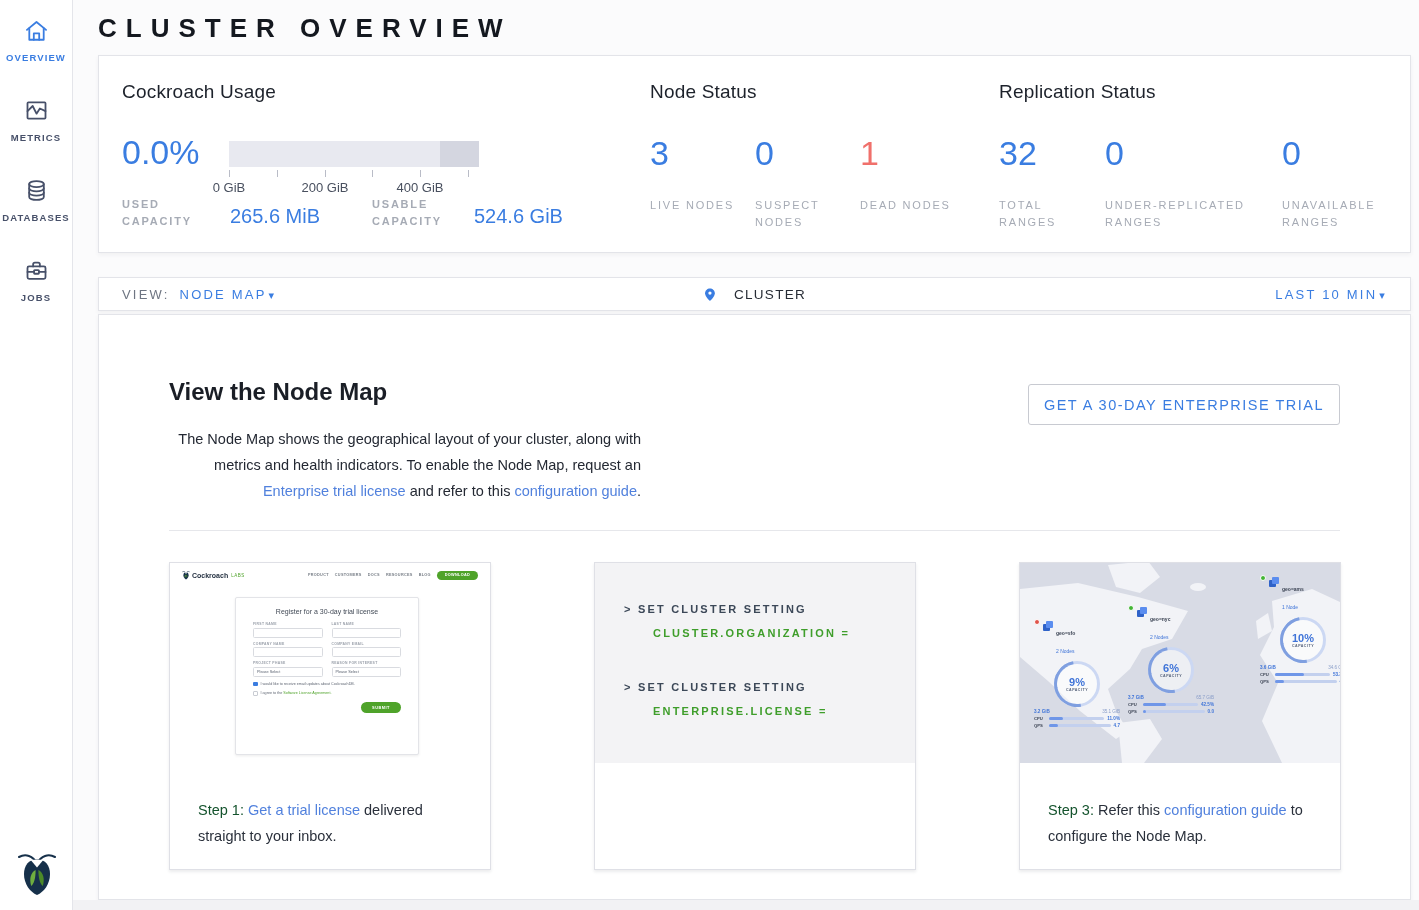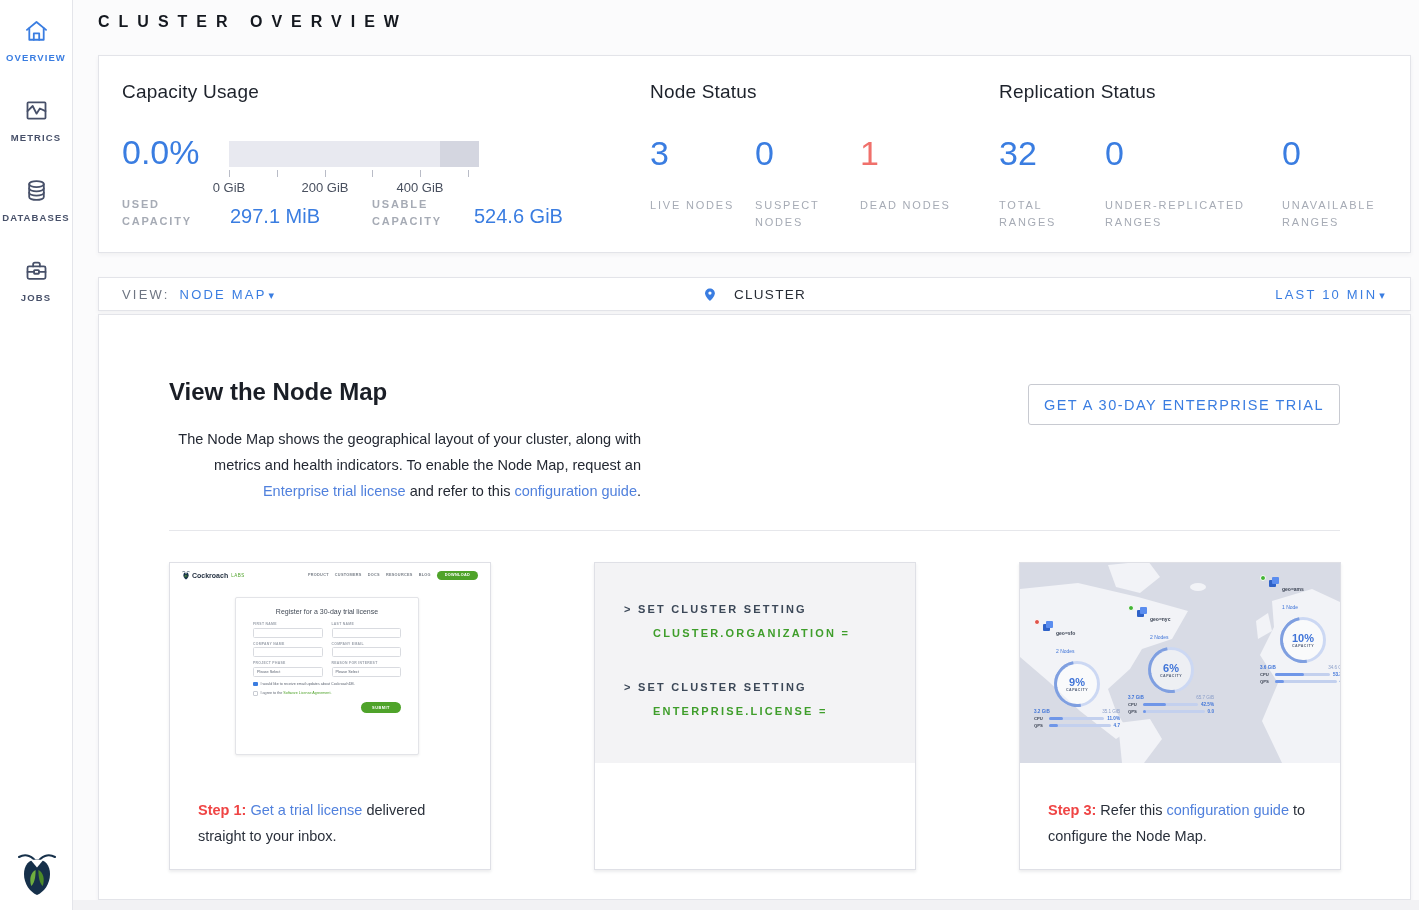--- a/index.html
+++ b/index.html
@@ -12,21 +12,21 @@
              background:#fff; border-right:1px solid #e4e5ea; z-index:5; padding-top:17px; }
   .nav-item { height:80px; display:flex; flex-direction:column; align-items:center; cursor:pointer; }
   .nav-item svg { width:27px; height:27px; stroke:#475069; fill:none;
                   stroke-width:1.6; stroke-linecap:round; stroke-linejoin:round; margin-bottom:8px; }
   .nav-label { font-size:9.5px; letter-spacing:1.1px; color:#475069; font-weight:700; }
   .nav-item.active svg { stroke:#3a7de1; }
   .nav-item.active .nav-label { color:#3a7de1; }
   .side-logo { position:absolute; left:0; bottom:14px; width:73px; display:flex; justify-content:center; }
 
   
-  .page-title { position:absolute; left:98px; top:13px; font-size:16px; font-weight:600;
+  .page-title { position:absolute; left:98px; top:13px; font-size:26px; font-weight:600;
                 letter-spacing:9px; color:#14181f; }
 
   
   .card { background:#fff; border:1px solid #e3e4e9; box-shadow:0 2px 4px rgba(60,64,80,0.06); }
   .summary { position:absolute; left:98px; top:55px; width:1313px; height:198px; }
   .grp { position:absolute; top:25px; height:170px; }
   .grp h3 { font-size:19px; font-weight:500; color:#1d222b; letter-spacing:0.2px; }
   .grp-cap { left:23px; width:510px; }
   .grp-node { left:551px; width:330px; }
   .grp-rep { left:900px; width:400px; }
@@ -68,21 +68,21 @@
   .cta { position:absolute; left:929px; top:69px; width:312px; height:41px; background:#fff;
          border:1px solid #c8cad1; border-radius:3px; font-family:"Liberation Sans",sans-serif;
          font-size:14.5px; letter-spacing:1.5px; color:#3a7de1; cursor:pointer; }
   .divider { position:absolute; left:70px; top:215px; width:1171px; height:1px; background:#e6e7eb; }
 
   
   .step-card { position:absolute; top:247px; width:322px; height:308px; background:#fff;
                border:1px solid #dfe0e6; box-shadow:0 2px 3px rgba(60,64,80,0.10); }
   .step-img { position:relative; width:100%; height:200px; overflow:hidden; }
   .step-cap { padding:34px 28px 0; font-size:14.5px; line-height:26px; color:#2a303b; }
-  .step-cap b { font-weight:700; color:#ef4444; }
+  .step-cap b { font-weight:400; color:#14532d; }
 
   
   .mini-nav { position:absolute; left:0; top:0; width:100%; height:24px; padding:0 12px;
               display:flex; align-items:center; justify-content:space-between; }
   .mini-brand { display:flex; align-items:center; gap:2px; }
   .mini-brand .bname { font-size:7px; font-weight:700; color:#1f2c3d; }
   .mini-brand .bsuf { font-size:4.5px; color:#4fa32a; letter-spacing:0.5px; margin-left:1px; }
   .mini-links { display:flex; align-items:center; gap:6px; }
   .mini-links span { font-size:3.8px; letter-spacing:0.3px; color:#7a8089; font-weight:700; }
   .mini-dl { background:#4fa32a; color:#fff !important; border-radius:6px; padding:2.5px 8px; }
@@ -194,36 +194,36 @@
         <path d="M21.4 20 C26.2 22.5 28 28.5 25.8 36 C22.8 33.5 21.4 28 21.4 20 Z" fill="#4c8a28"></path>
       </svg>
     </div>
   </div>
 
   <div class="page-title">CLUSTER OVERVIEW</div>
 
   <div class="summary card">
 
     <div class="grp grp-cap">
-      <h3>Capacity Usage</h3>
+      <h3>Cockroach Usage</h3>
       <div class="cap-pct">0.0%</div>
       <div class="gauge">
           <div class="seg"></div>
         </div>
       <div class="tick" style="left:107px"></div>
       <div class="tick" style="left:155px"></div>
       <div class="tick" style="left:203px"></div>
       <div class="tick" style="left:250px"></div>
       <div class="tick" style="left:298px"></div>
       <div class="tick" style="left:346px"></div>
       <div class="tick-lbl" style="left:77px">0 GiB</div>
       <div class="tick-lbl" style="left:173px">200 GiB</div>
       <div class="tick-lbl" style="left:268px">400 GiB</div>
       <div class="cap-stat-lbl" style="left:0">USED CAPACITY</div>
-      <div class="cap-stat-val" style="left:108px">297.1 MiB</div>
+      <div class="cap-stat-val" style="left:108px">265.6 MiB</div>
       <div class="cap-stat-lbl" style="left:250px">USABLE CAPACITY</div>
       <div class="cap-stat-val" style="left:352px">524.6 GiB</div>
     </div>
 
     <div class="grp grp-node">
       <h3>Node Status</h3>
       <div class="scol" style="left:0">
         <div class="num">3</div>
         <div class="lbl">LIVE NODES</div>
       </div>

